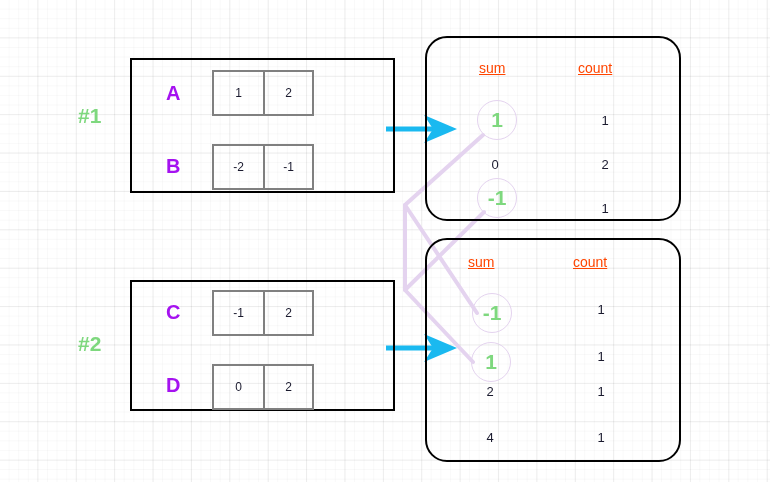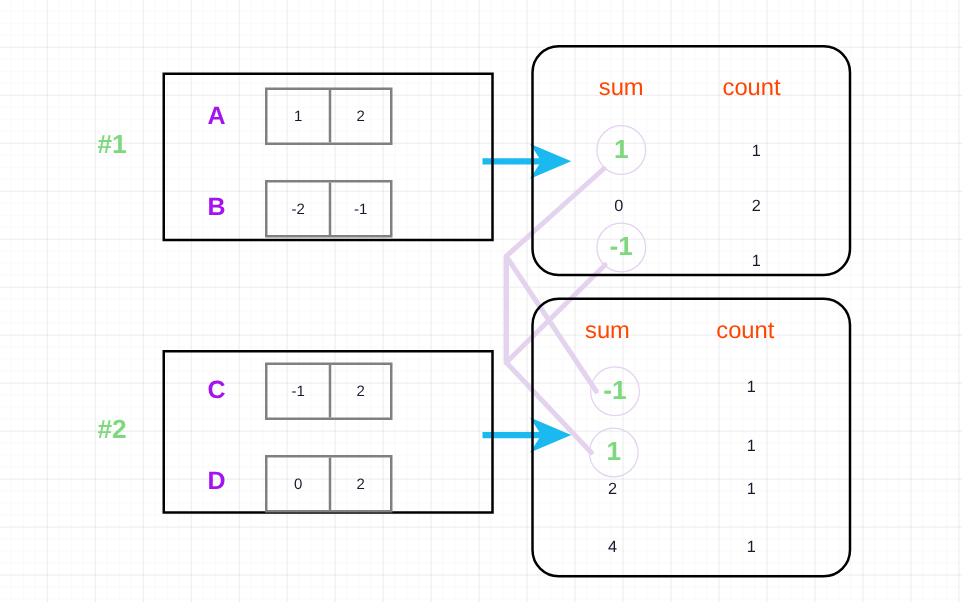--- a/index.html
+++ b/index.html
@@ -75,22 +75,23 @@
   .rtable {
     position: absolute;
     border: 2px solid #000000;
     border-radius: 22px;
     background: transparent;
     box-sizing: border-box;
   }
   .rhead {
     position: absolute;
     color: #ff4500;
-    font-size: 19px;
-    font-family: "Liberation Sans", sans-serif;
+    font-size: 14px;
+    font-family: "Liberation Sans", sans-serif;
+    text-decoration: underline;
   }
   .rcell {
     position: absolute;
     font-size: 13px;
     color: #1a1a2e;
     font-family: "Liberation Sans", sans-serif;
     text-align: center;
     transform: translate(-50%, -50%);
     white-space: nowrap;
   }

